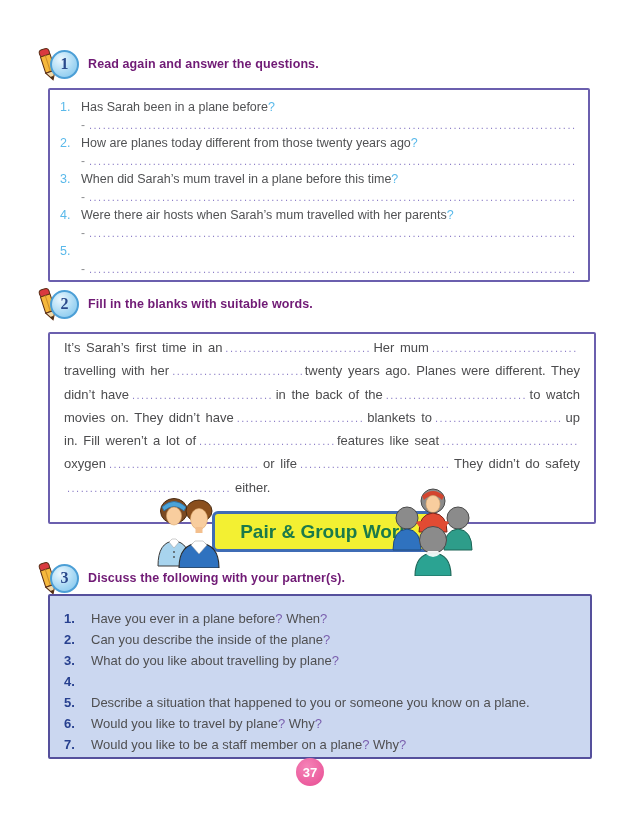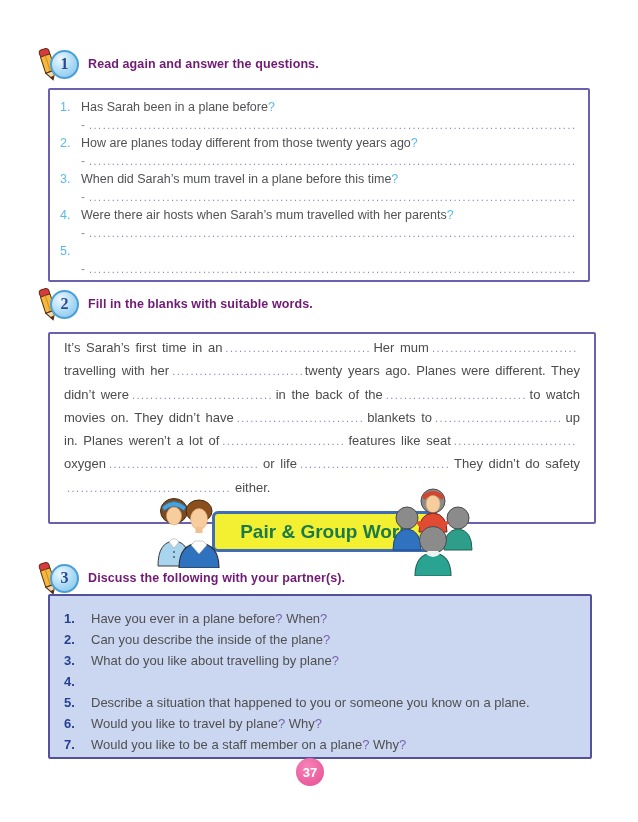--- a/index.html
+++ b/index.html
@@ -155,35 +155,35 @@
           <span class="dots">............................................................................................................................................................................................................................................................................................................</span>
           <span class="ft">Her mum</span>
           <span class="dots">............................................................................................................................................................................................................................................................................................................</span>
         </div>
         <div class="fill-line">
           <span class="ft">travelling with her</span>
           <span class="dots">............................................................................................................................................................................................................................................................................................................</span>
           <span class="ft">twenty years ago. Planes were different. They</span>
         </div>
         <div class="fill-line">
-          <span class="ft">didn’t were</span>
+          <span class="ft">didn’t have</span>
           <span class="dots">............................................................................................................................................................................................................................................................................................................</span>
           <span class="ft">in the back of the</span>
           <span class="dots">............................................................................................................................................................................................................................................................................................................</span>
           <span class="ft">to watch</span>
         </div>
         <div class="fill-line">
           <span class="ft">movies on. They didn’t have</span>
           <span class="dots">............................................................................................................................................................................................................................................................................................................</span>
           <span class="ft">blankets to</span>
           <span class="dots">............................................................................................................................................................................................................................................................................................................</span>
           <span class="ft">up</span>
         </div>
         <div class="fill-line">
-          <span class="ft">in. Planes weren’t a lot of</span>
+          <span class="ft">in. Fill weren’t a lot of</span>
           <span class="dots">............................................................................................................................................................................................................................................................................................................</span>
           <span class="ft">features like seat</span>
           <span class="dots">............................................................................................................................................................................................................................................................................................................</span>
         </div>
         <div class="fill-line">
           <span class="ft">oxygen</span>
           <span class="dots">............................................................................................................................................................................................................................................................................................................</span>
           <span class="ft">or life</span>
           <span class="dots">............................................................................................................................................................................................................................................................................................................</span>
           <span class="ft">They didn’t do safety</span>

